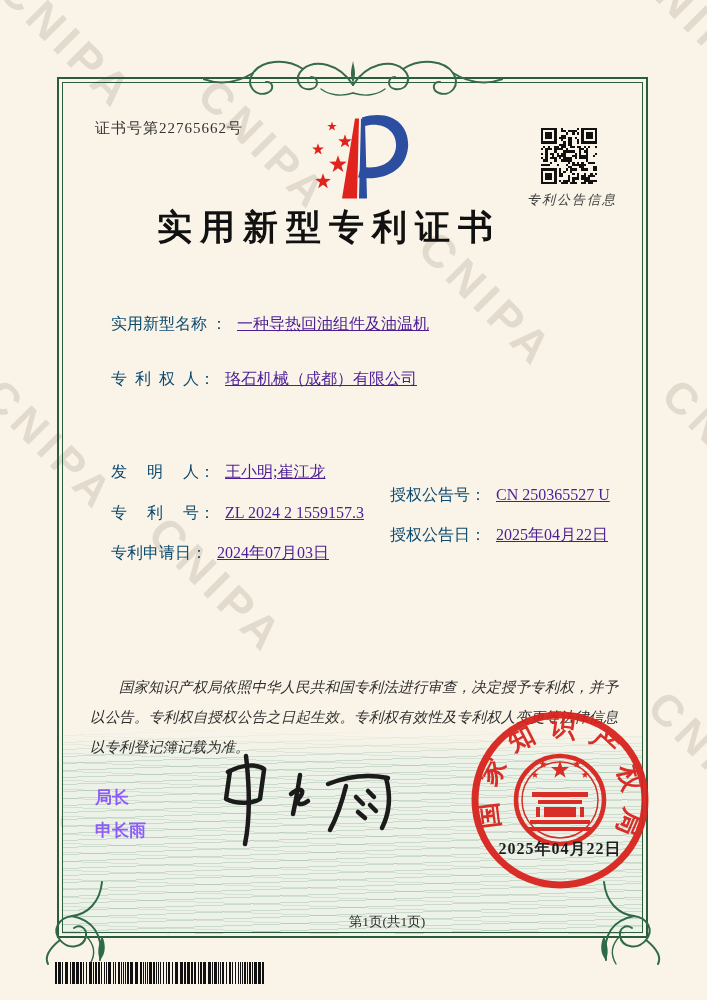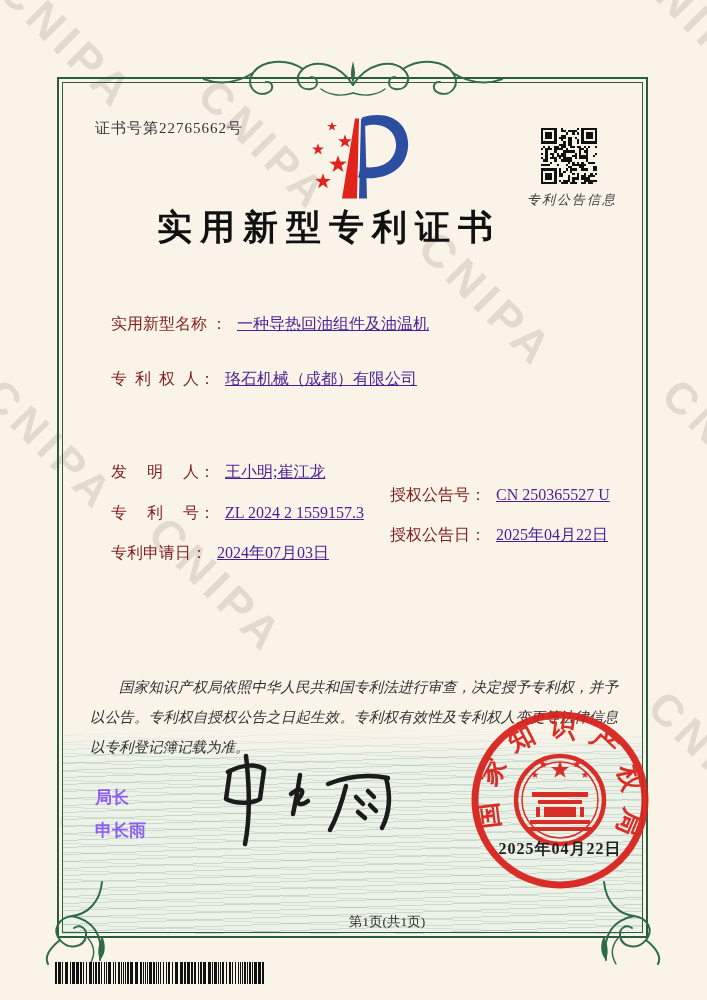--- a/index.html
+++ b/index.html
@@ -39,21 +39,21 @@
   .qr{position:absolute;left:540px;top:128px;width:58px;height:56px;}
   .qr-caption{
     position:absolute;left:522px;top:191px;width:100px;text-align:center;
     font-size:13px;letter-spacing:2px;color:#3a3a3a;font-style:italic;
   }
   .title{
     position:absolute;left:0;top:204px;width:658px;text-align:center;
     font-size:35px;font-weight:bold;letter-spacing:8px;color:#111;
   }
   .row{position:absolute;left:95px;width:540px;font-size:16px;white-space:pre;}
-  .lbl{color:#7f1d1d;margin-top:44px;}
+  .lbl{color:#0c4a6e;margin-top:44px;}
   .val{margin-left:10px;color:#4c1d95;text-decoration:underline;}
   .val-wrap{display:inline-block;width:392px;white-space:normal;line-height:23px;vertical-align:top;}
   .col2{position:absolute;left:295px;top:0;}
   .statement{
     position:absolute;left:90px;top:672px;width:528px;
     font-size:14.5px;line-height:30px;text-indent:2em;text-align:justify;
     font-style:italic;color:#2e2e2e;
   }
   .director{
     position:absolute;left:95px;top:781px;

